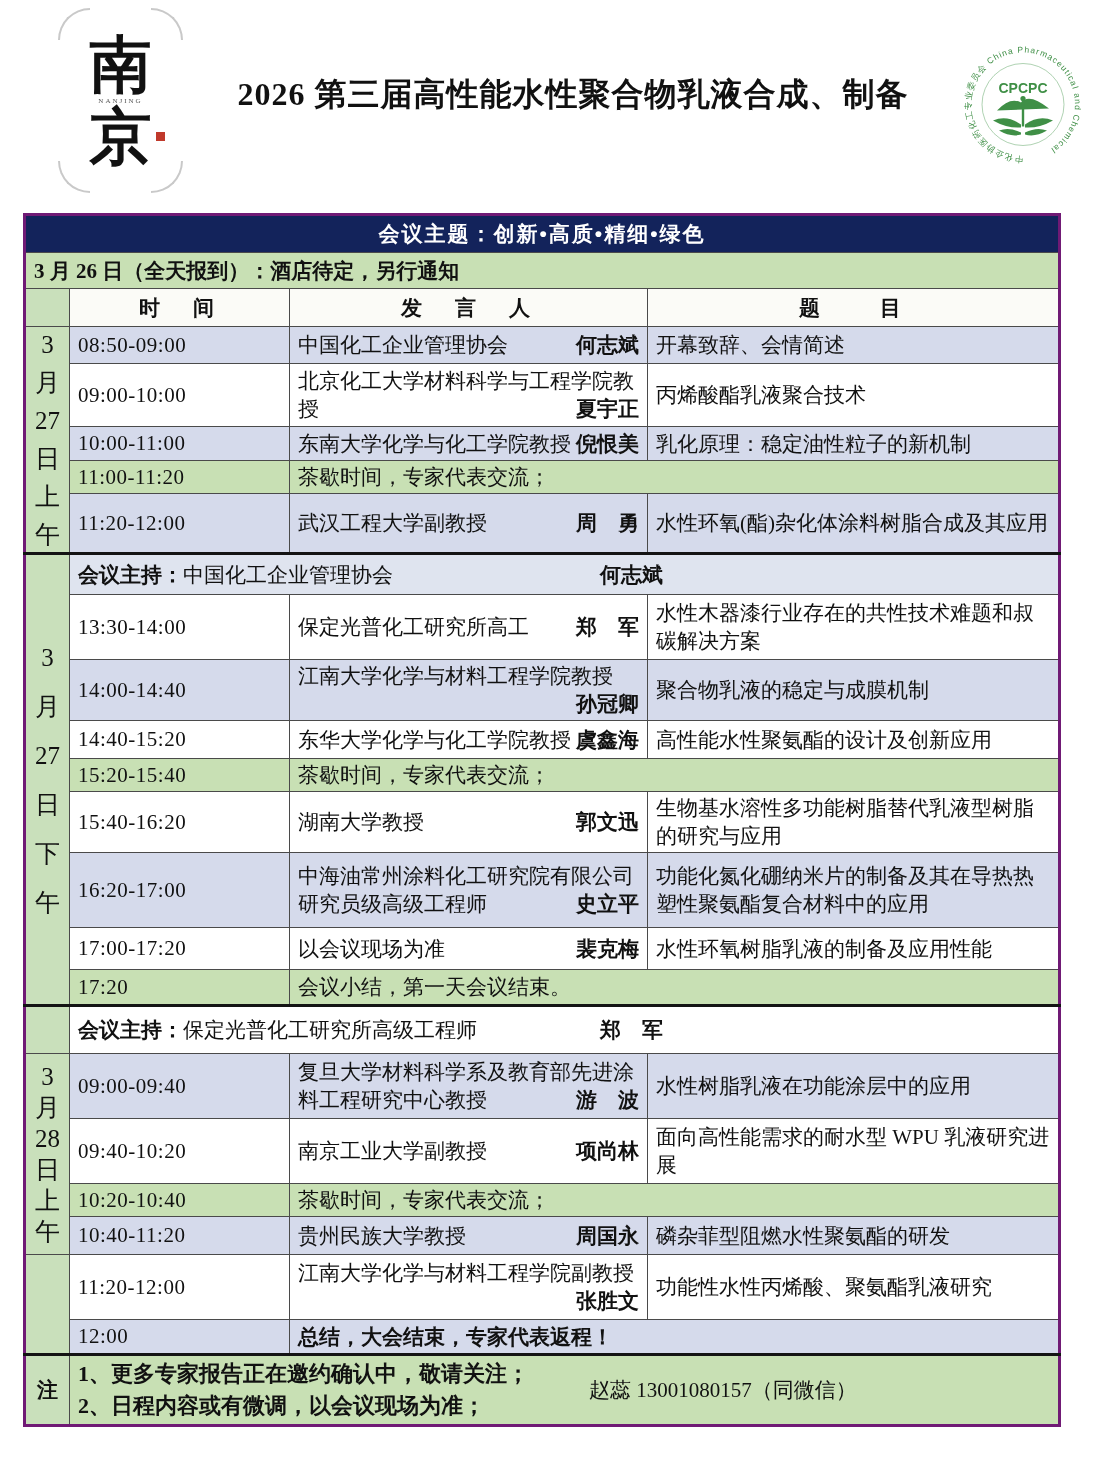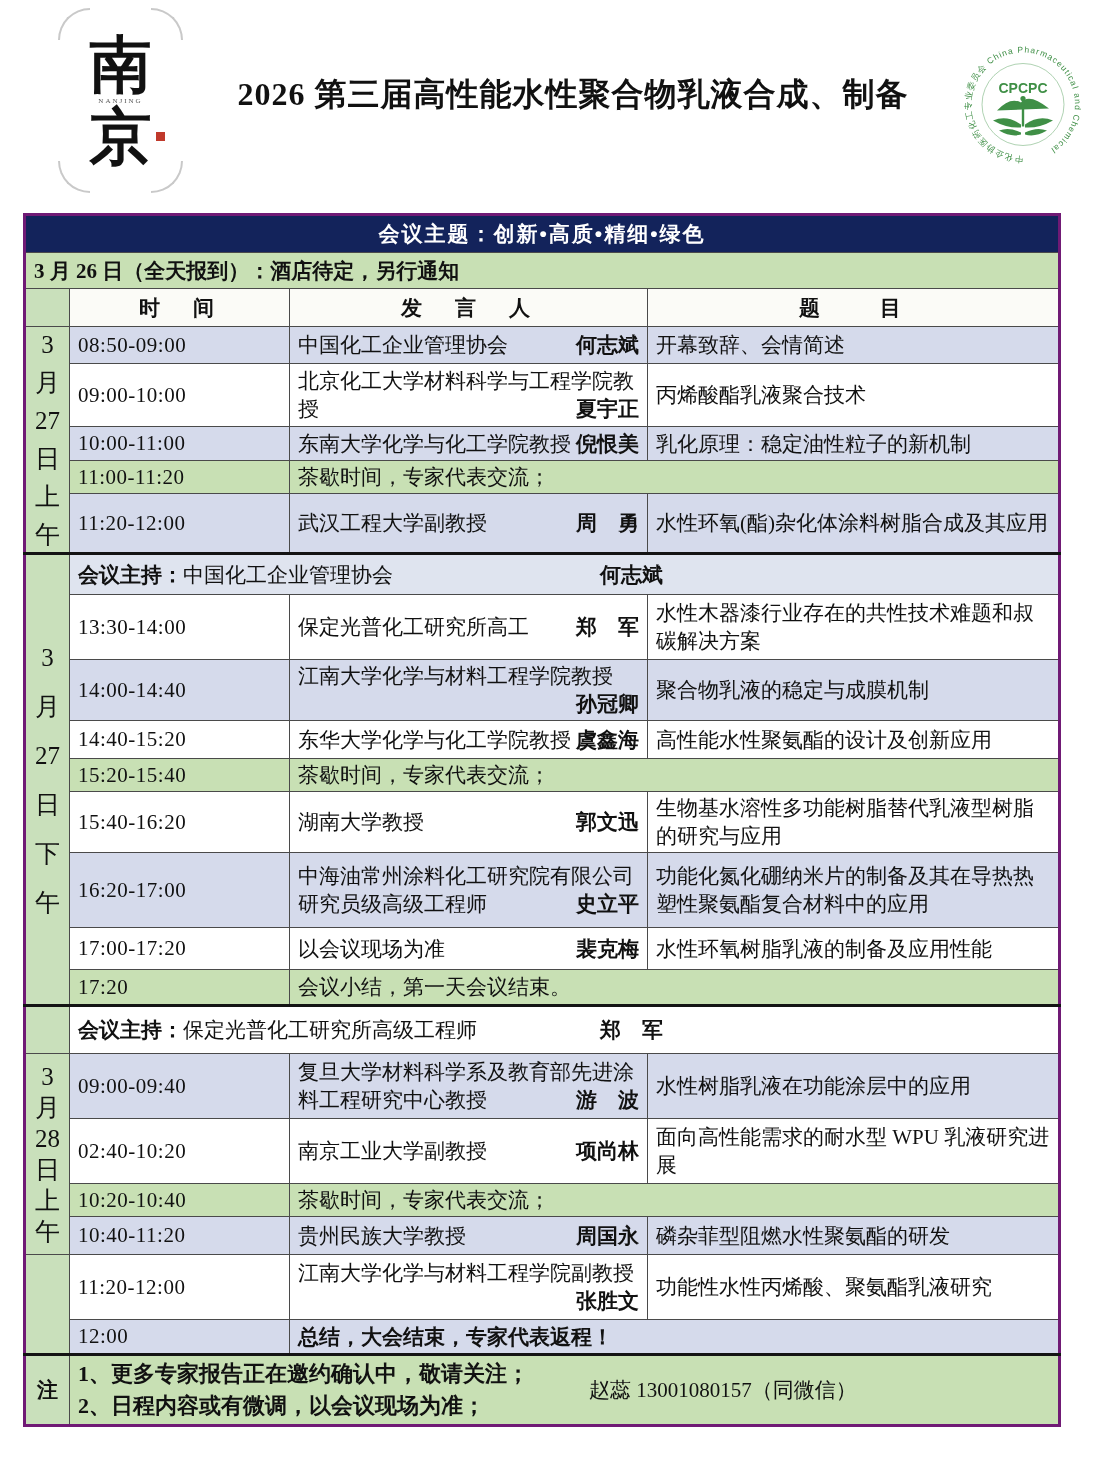--- a/index.html
+++ b/index.html
@@ -278,21 +278,21 @@
       </div>
     </td>
     <td class="time blue">09:00-09:40</td>
     <td class="speaker blue">
       <span class="aff">复旦大学材料科学系及教育部先进涂料工程研究中心教授</span>
       <span class="nm">游　波</span>
     </td>
     <td class="topic blue">水性树脂乳液在功能涂层中的应用</td>
   </tr>
   <tr style="height:65px">
-    <td class="time white">02:40-10:20</td>
+    <td class="time white">09:40-10:20</td>
     <td class="speaker white">
       <span class="aff">南京工业大学副教授</span>
       <span class="nm">项尚林</span>
     </td>
     <td class="topic white">面向高性能需求的耐水型 WPU 乳液研究进展</td>
   </tr>
   <tr style="height:30px">
     <td class="time tea">10:20-10:40</td>
     <td class="tea" colspan="2">茶歇时间，专家代表交流；</td>
   </tr>

